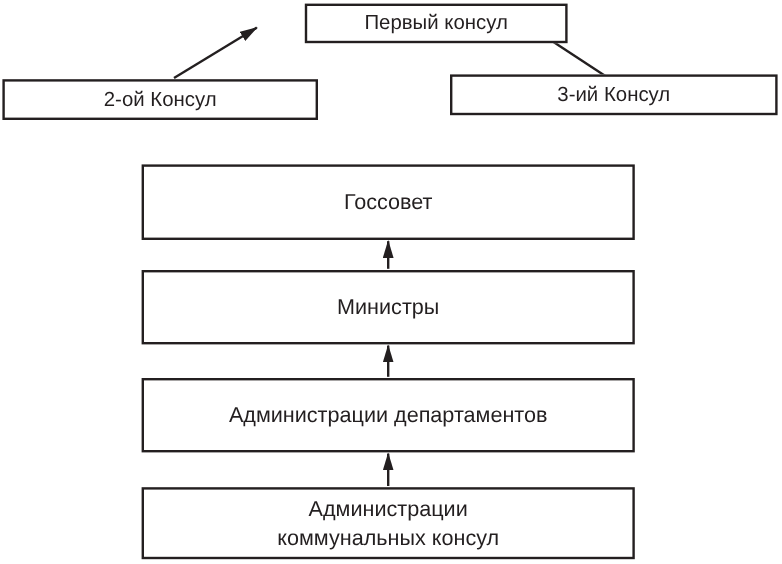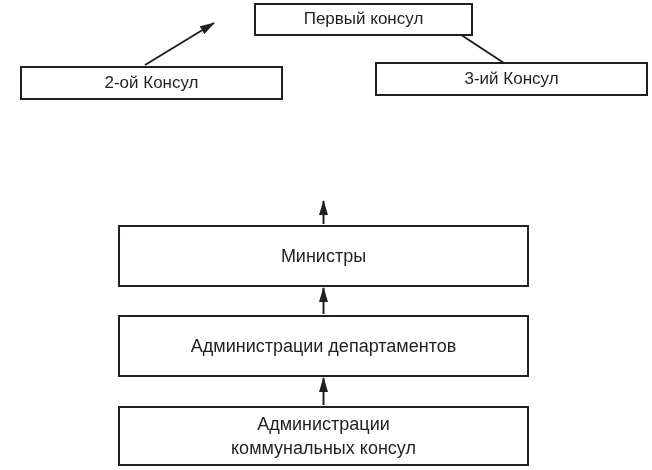--- a/index.html
+++ b/index.html
@@ -28,21 +28,21 @@
   }
   .node .label {
     white-space: pre-line;
     line-height: 1.35;
     color: #231f20;
   }
   .row-top { font-size: 17px; }
   .col-box { font-size: 18px; }
 
   .n-first    { left: 218px; top: 3px;   width: 219px; height: 33px; margin-left: 36px; }
-  .n-second   { left: 20px;   top: 66px;  width: 263px; height: 34px; }
+  .n-second   { left: 2px;   top: 66px;  width: 263px; height: 34px; }
   .n-third    { left: 375px; top: 62px;  width: 273px; height: 34px; }
   .n-council  { left: 118px; top: 137px; width: 411px; height: 63px; }
   .n-ministers{ left: 118px; top: 225px; width: 411px; height: 62px; }
   .n-departs  { left: 118px; top: 315px; width: 411px; height: 62px; }
   .n-communal { left: 118px; top: 406px; width: 411px; height: 60px; }
 
   .arrows {
     position: absolute;
     left: 0; top: 0;
     width: 652px; height: 470px;
@@ -72,20 +72,23 @@
   </div>
 
   <div class="node row-top n-second">
     <span class="label">2-ой Консул</span>
   </div>
 
   <div class="node row-top n-third">
     <span class="label">3-ий Консул</span>
   </div>
 
+  <div class="node col-box n-council">
+    <span class="label">Госсовет</span>
+  </div>
 
   <div class="node col-box n-departs">
     <span class="label">Администрации департаментов</span>
   </div>
 
   <div class="node col-box n-ministers">
     <span class="label">Министры</span>
   </div>
 
   <div class="node col-box n-communal">

